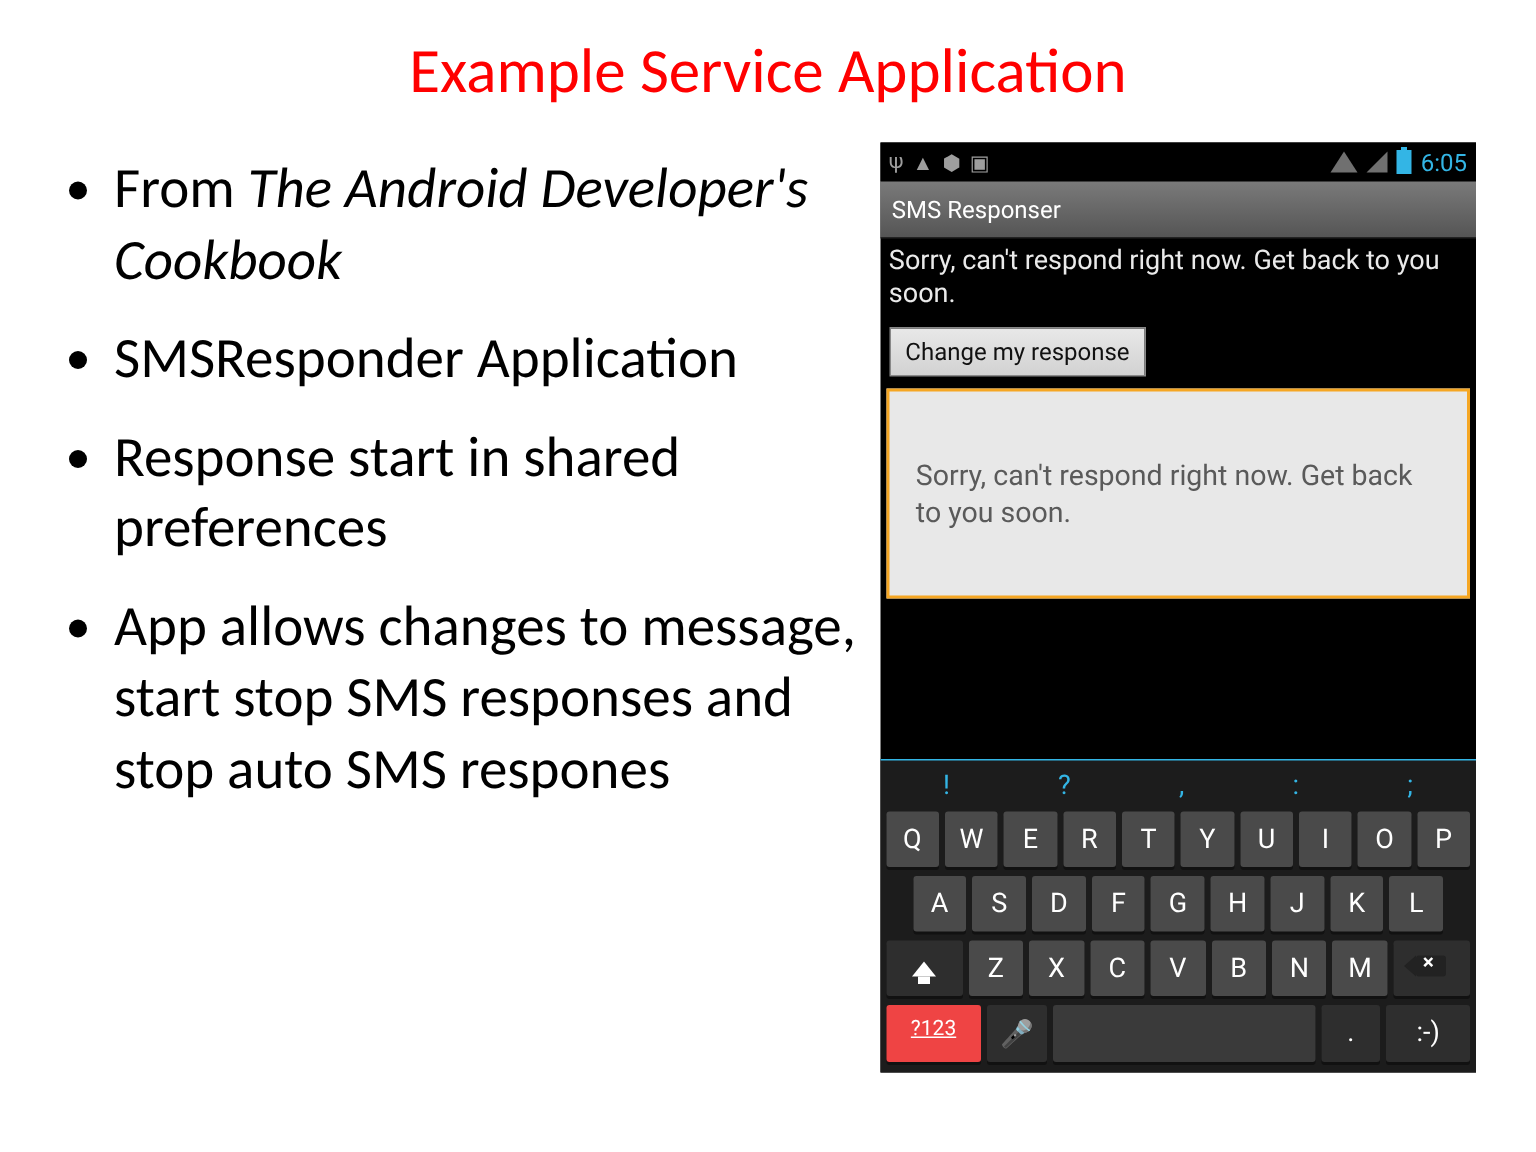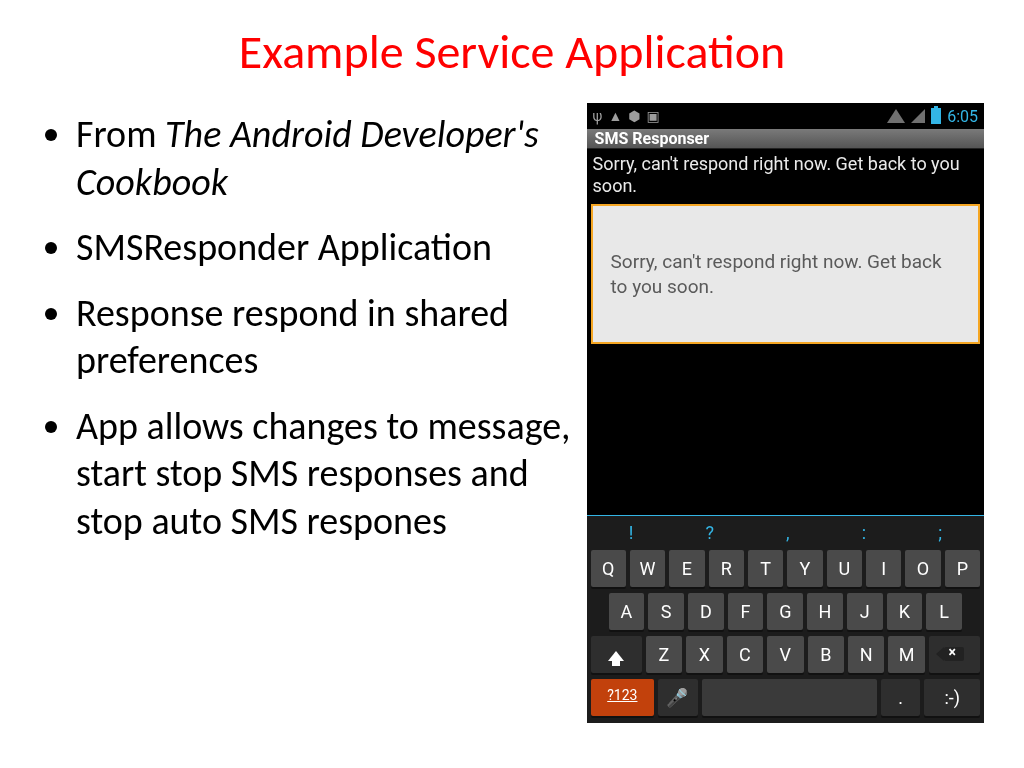--- a/index.html
+++ b/index.html
@@ -7,21 +7,21 @@
     width: 1024px;
     height: 768px;
     background: #fff;
     font-family: Calibri, Arial, sans-serif;
     position: relative;
     overflow: hidden;
   }
   .slide-title {
     text-align: center;
     color: #ff0000;
-    font-size: 48px;
+    font-size: 42px;
     font-weight: 400;
     padding-top: 22px;
     padding-bottom: 18px;
   }
   .content-row {
     display: flex;
     padding: 0 40px;
   }
   .bullets {
     width: 540px;
@@ -80,27 +80,27 @@
     border-bottom:14px solid #707070;
     display:inline-block;
   }
   .signal-tri {
     width:0;height:0;
     border-left:14px solid transparent;
     border-bottom:14px solid #707070;
     display:inline-block;
   }
   .titlebar {
-    height: 20px;
+    height: 38px;
     background: linear-gradient(#7a7a7a,#555);
     display: flex;
     align-items: center;
     padding: 0 8px;
     font-size: 16px;
-    font-weight: bold;
+    font-weight: normal;
     color: #fff;
     border-bottom: 1px solid #222;
   }
   .msg-row {
     padding: 4px 6px 8px 6px;
     font-size: 18px;
     line-height: 1.2;
     color: #eaeaea;
   }
   .btn {
@@ -154,21 +154,21 @@
     color: #fff;
     text-align: center;
     padding: 8px 0;
     font-size: 18px;
     border-radius: 2px;
     box-shadow: 0 2px 0 #111;
     min-width: 0;
   }
   .row2 { padding-left: 22px; padding-right: 22px; }
   .row3 .shift, .row3 .back { flex: 1.4; background:#2e2e2e; }
-  .row4 .numkey { flex: 1.6; background:#c2410c; font-size:14px;text-decoration:underline;}
+  .row4 .numkey { flex: 1.6; background:#ef4444; font-size:14px;text-decoration:underline;}
   .row4 .mic { flex: 1; background:#2e2e2e;}
   .row4 .space { flex: 4.4; background:#3a3a3a;}
   .row4 .dot { flex: 1; background:#2e2e2e;}
   .row4 .smile { flex: 1.4; background:#2e2e2e;}
   .shift-arrow {
     display:inline-block;width:0;height:0;
     border-left:8px solid transparent;
     border-right:8px solid transparent;
     border-bottom:10px solid #fff;
     position:relative;
@@ -197,21 +197,21 @@
 <body>
 
 <h1 class="slide-title">Example Service Application</h1>
 
 <div class="content-row">
   <ul class="bullets">
     <li>
       <span>From </span><span class="italic">The Android Developer's Cookbook</span>
     </li>
     <li>SMSResponder Application</li>
-    <li>Response respond in shared preferences</li>
+    <li>Response start in shared preferences</li>
     <li>App allows changes to message, start stop SMS responses and stop auto SMS respones</li>
   </ul>
 
   <div class="phone">
     <div class="statusbar">
       <div class="status-left">
         <span class="status-icon">ψ</span>
         <span class="status-icon">▲</span>
         <span class="status-icon">⬢</span>
         <span class="status-icon">▣</span>
@@ -221,20 +221,21 @@
         <span class="signal-tri"></span>
         <span class="battery"></span>
         <span class="status-time">6:05</span>
       </div>
     </div>
 
     <div class="titlebar">SMS Responser</div>
 
     <div class="msg-row">Sorry, can't respond right now. Get back to you soon.</div>
 
+    <div class="btn">Change my response</div>
 
     <div class="textbox-wrap">
       <div class="textbox-text">Sorry, can't respond right now. Get back to you soon.</div>
     </div>
 
     <div class="keyboard">
       <div class="punct-row">
         <span>!</span>
         <span>?</span>
         <span>,</span>

